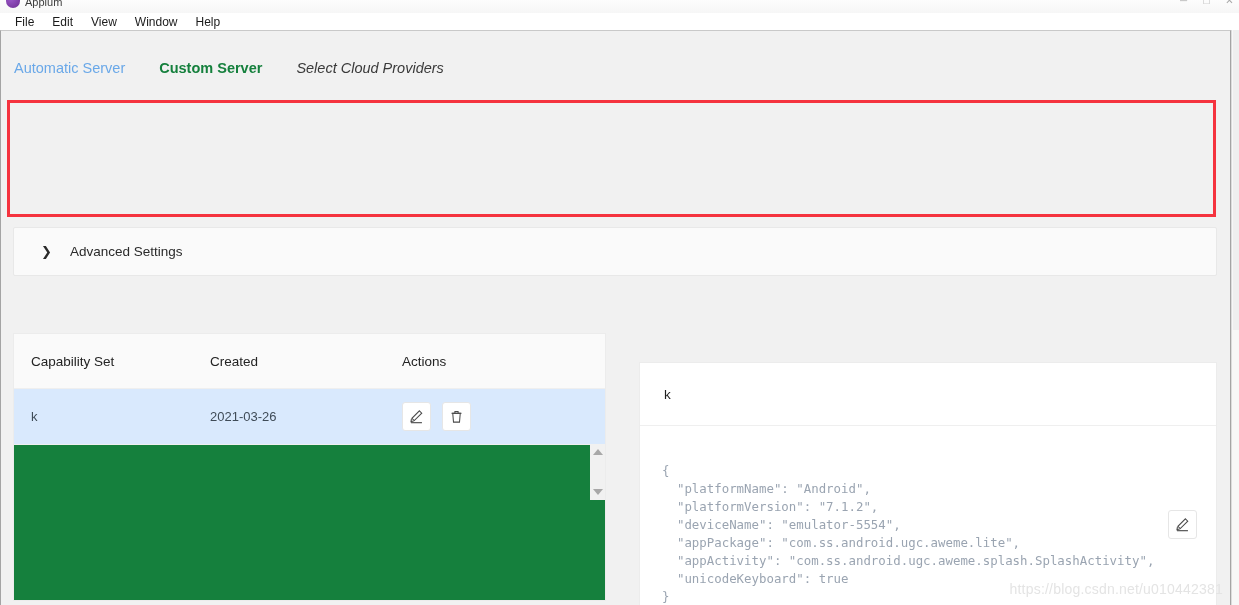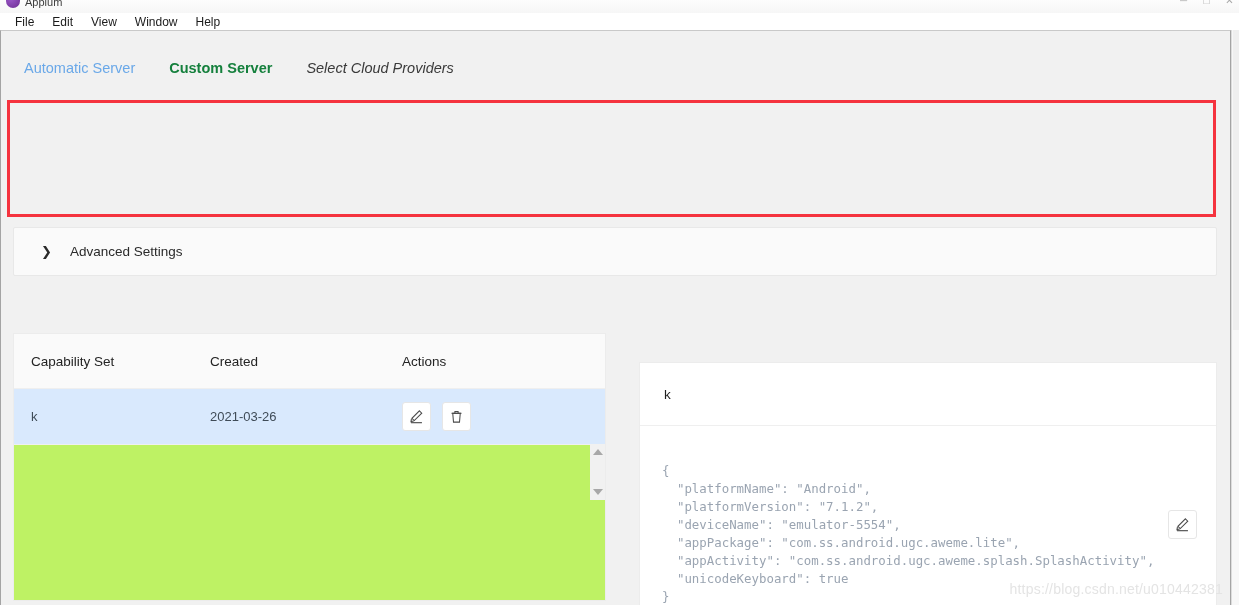--- a/index.html
+++ b/index.html
@@ -103,21 +103,21 @@
   }
 
   
   #server-tabs {
     position: absolute;
     left: 0; top: 16px;
     width: 100%;
     height: 42px;
     display: flex;
     align-items: center;
-    padding-left: 23px;
+    padding-left: 13px;
   }
   .server-tab {
     font-size: 14.5px;
     margin-right: 34px;
     cursor: pointer;
     white-space: nowrap;
   }
   .server-tab.inactive { color: #6aa8e8; }
   .server-tab.active { color: #15803d; font-weight: bold; }
   .server-tab.cloud { color: #3a3a3a; font-style: italic; }
@@ -243,21 +243,21 @@
     height: 3px;
     background: #1890ff;
   }
 
   
   #table-panel {
     position: absolute;
     left: 12px; top: 302px;
     width: 593px;
     height: 268px;
-    background: #bef264;
+    background: #15803d;
     border: 1px solid #ececec;
     overflow: hidden;
   }
   #table-head {
     display: flex;
     height: 55px;
     align-items: center;
     background: #fafafa;
     border-bottom: 1px solid #efefef;
   }

